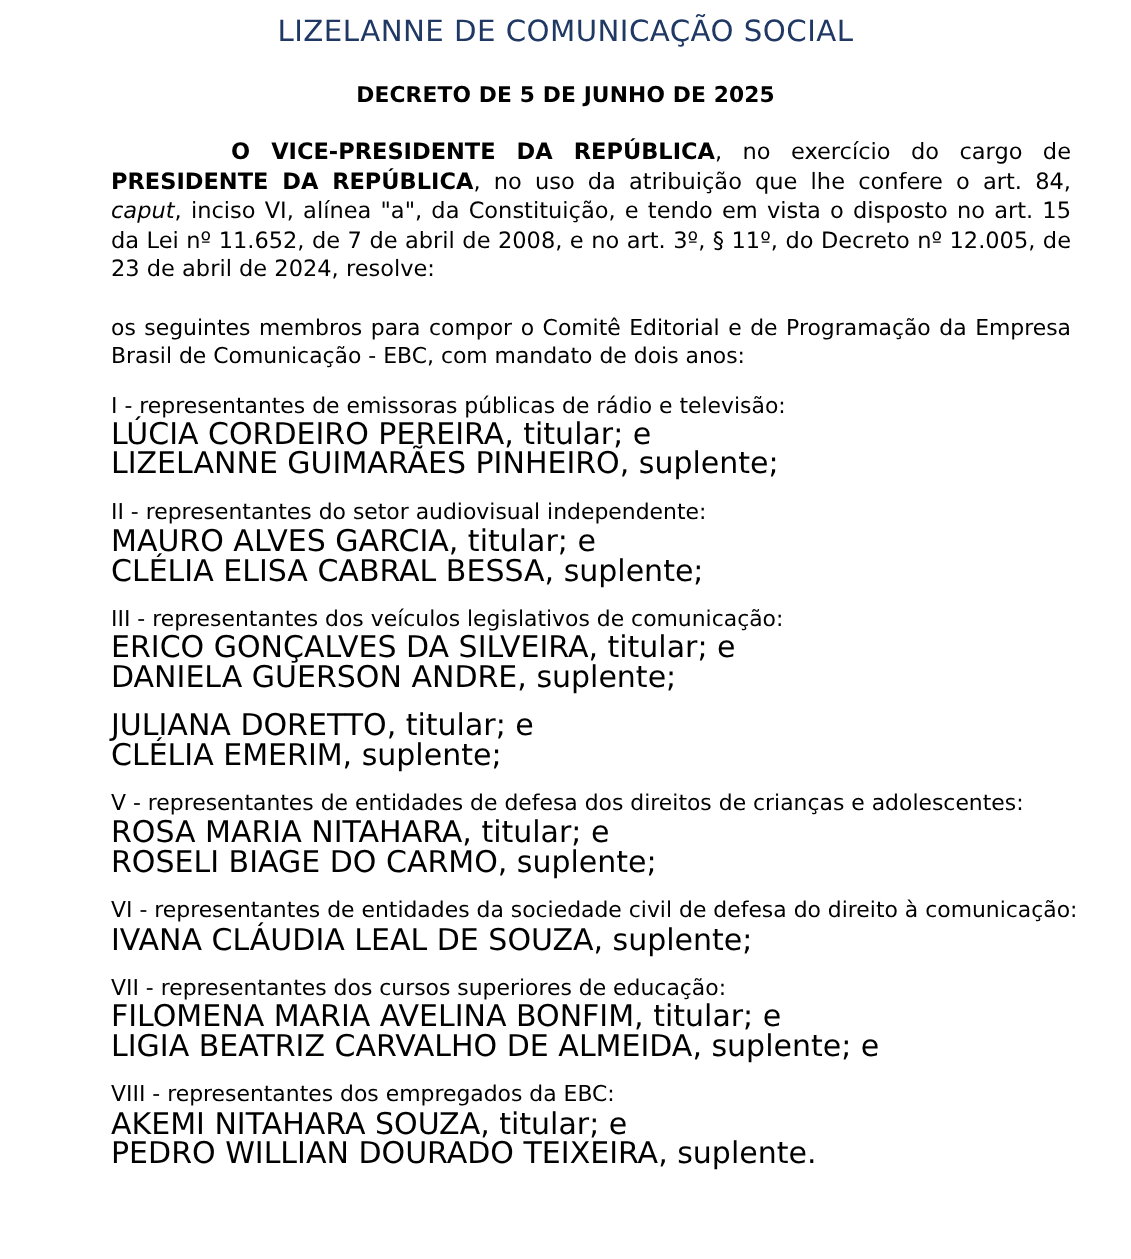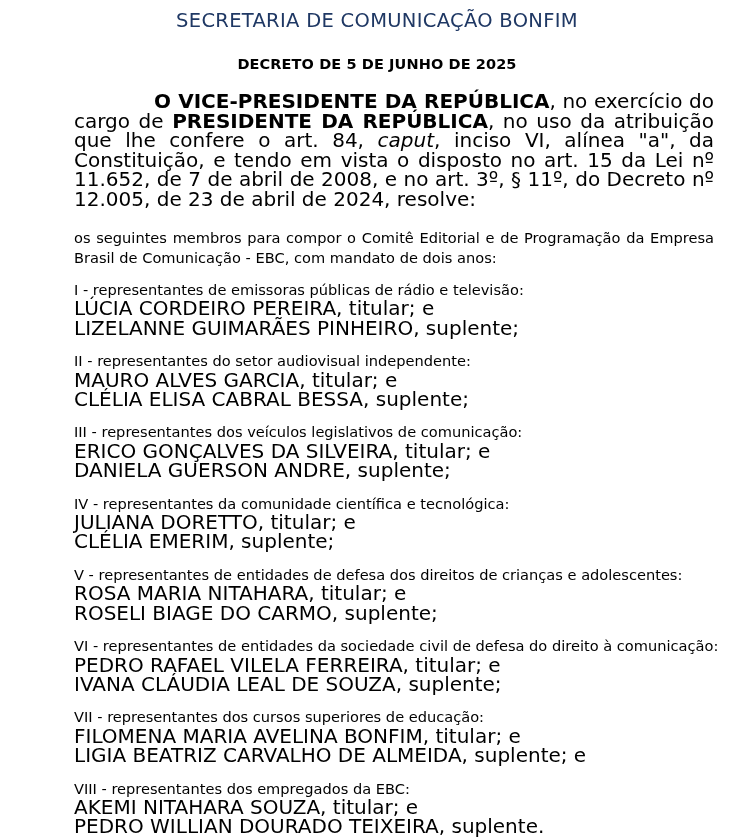--- a/index.html
+++ b/index.html
@@ -37,21 +37,21 @@
   .decree-heading {
     text-align: center;
     font-weight: bold;
     font-size: 14.5px;
     margin: 0;
     padding-top: 22px;
     padding-right: 54px;
     letter-spacing: 0.1px;
   }
   .preamble {
-    font-size: 20px;
+    font-size: 15px;
     line-height: 19.5px;
     text-align: justify;
     margin: 0;
     padding-top: 20px;
     padding-right: 20px;
     text-indent: 80px;
   }
   .preamble b { font-weight: bold; }
   .preamble i { font-style: italic; }
   .designar {
@@ -83,21 +83,21 @@
     font-size: 20px;
     line-height: 19.4px;
     margin: 0;
   }
 </style>
 </head>
 <body>
 
 <div class="page">
 
-  <h1 class="doc-title">SECRETARIA DE COMUNICAÇÃO BONFIM</h1>
+  <h1 class="doc-title">LIZELANNE DE COMUNICAÇÃO SOCIAL</h1>
 
   <p class="decree-heading">DECRETO DE 5 DE JUNHO DE 2025</p>
 
   <p class="preamble"><b>O VICE-PRESIDENTE DA REPÚBLICA</b><span>, no exercício do cargo de </span><b>PRESIDENTE DA REPÚBLICA</b><span>, no uso da atribuição que lhe confere o art. 84, </span><i>caput</i><span>, inciso VI, alínea "a", da Constituição, e tendo em vista o disposto no art. 15 da Lei nº 11.652, de 7 de abril de 2008, e no art. 3º, § 11º, do Decreto nº 12.005, de 23 de abril de 2024, resolve:</span></p>
 
 
   <p class="intro">os seguintes membros para compor o Comitê Editorial e de Programação da Empresa Brasil de Comunicação - EBC, com mandato de dois anos:</p>
 
   <div class="group">
     <p class="group-heading">I - representantes de emissoras públicas de rádio e televisão:</p>
@@ -111,34 +111,32 @@
     <p class="member-line">CLÉLIA ELISA CABRAL BESSA, suplente;</p>
   </div>
 
   <div class="group">
     <p class="group-heading">III - representantes dos veículos legislativos de comunicação:</p>
     <p class="member-line">ERICO GONÇALVES DA SILVEIRA, titular; e</p>
     <p class="member-line">DANIELA GUERSON ANDRE, suplente;</p>
   </div>
 
   <div class="group">
-    <p class="group-heading">IV - representantes da comunidade científica e tecnológica:</p>
     <p class="member-line">JULIANA DORETTO, titular; e</p>
     <p class="member-line">CLÉLIA EMERIM, suplente;</p>
   </div>
 
   <div class="group">
     <p class="group-heading">V - representantes de entidades de defesa dos direitos de crianças e adolescentes:</p>
     <p class="member-line">ROSA MARIA NITAHARA, titular; e</p>
     <p class="member-line">ROSELI BIAGE DO CARMO, suplente;</p>
   </div>
 
   <div class="group">
     <p class="group-heading">VI - representantes de entidades da sociedade civil de defesa do direito à comunicação:</p>
-    <p class="member-line">PEDRO RAFAEL VILELA FERREIRA, titular; e</p>
     <p class="member-line">IVANA CLÁUDIA LEAL DE SOUZA, suplente;</p>
   </div>
 
   <div class="group">
     <p class="group-heading">VII - representantes dos cursos superiores de educação:</p>
     <p class="member-line">FILOMENA MARIA AVELINA BONFIM, titular; e</p>
     <p class="member-line">LIGIA BEATRIZ CARVALHO DE ALMEIDA, suplente; e</p>
   </div>
 
   <div class="group">

